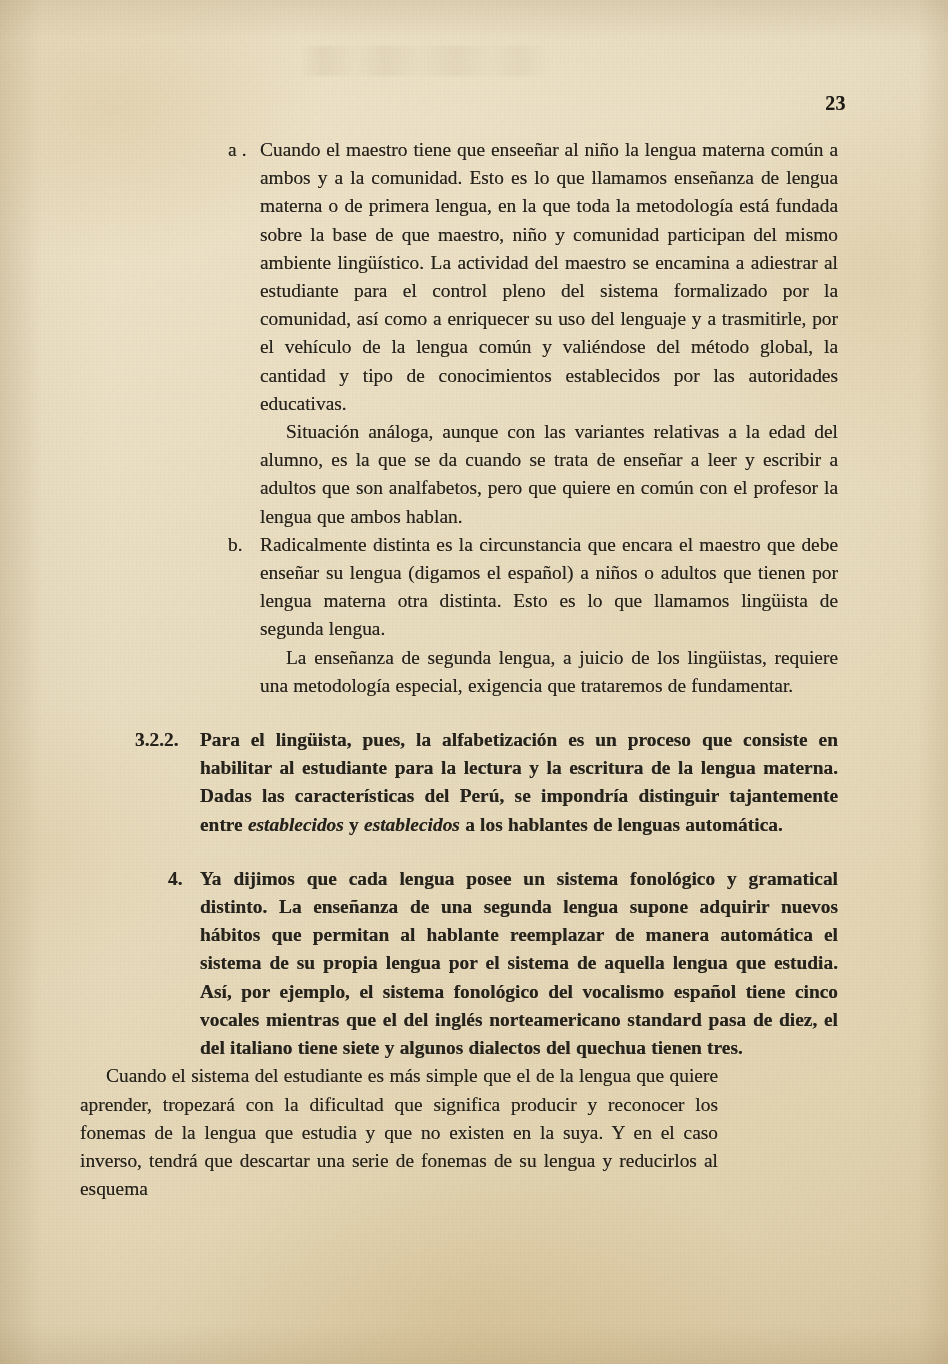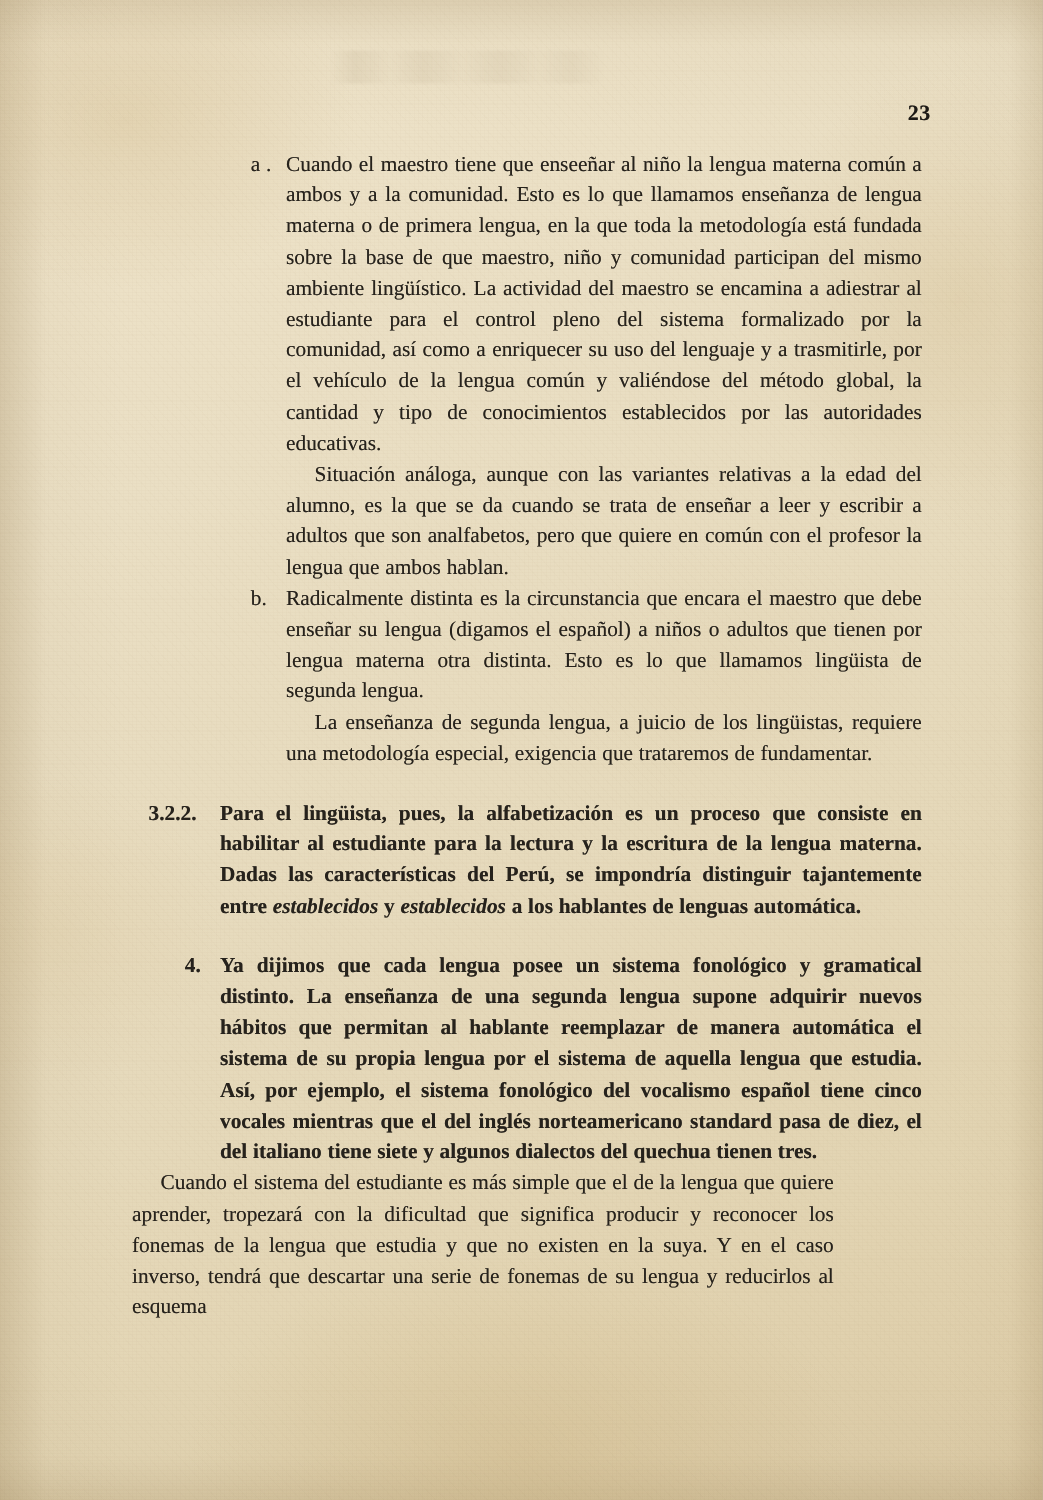--- a/index.html
+++ b/index.html
@@ -127,21 +127,21 @@
   
   .lvl-num {
     margin-left: 200px;
     width: 638px;
     font-weight: bold;
   }
   .sec-322 .marker { left: -65px; }
   .sec-4   .marker { left: -32px; }
 
   .cont-num {
-    margin-left: 120px;
+    margin-left: 80px;
     width: 638px;
     text-indent: 26px;
   }
   .gap-lg { height: 26px; }
 
   em.it {
     font-style: italic;
     font-family: "Liberation Serif", "DejaVu Serif", serif;
   }
 

